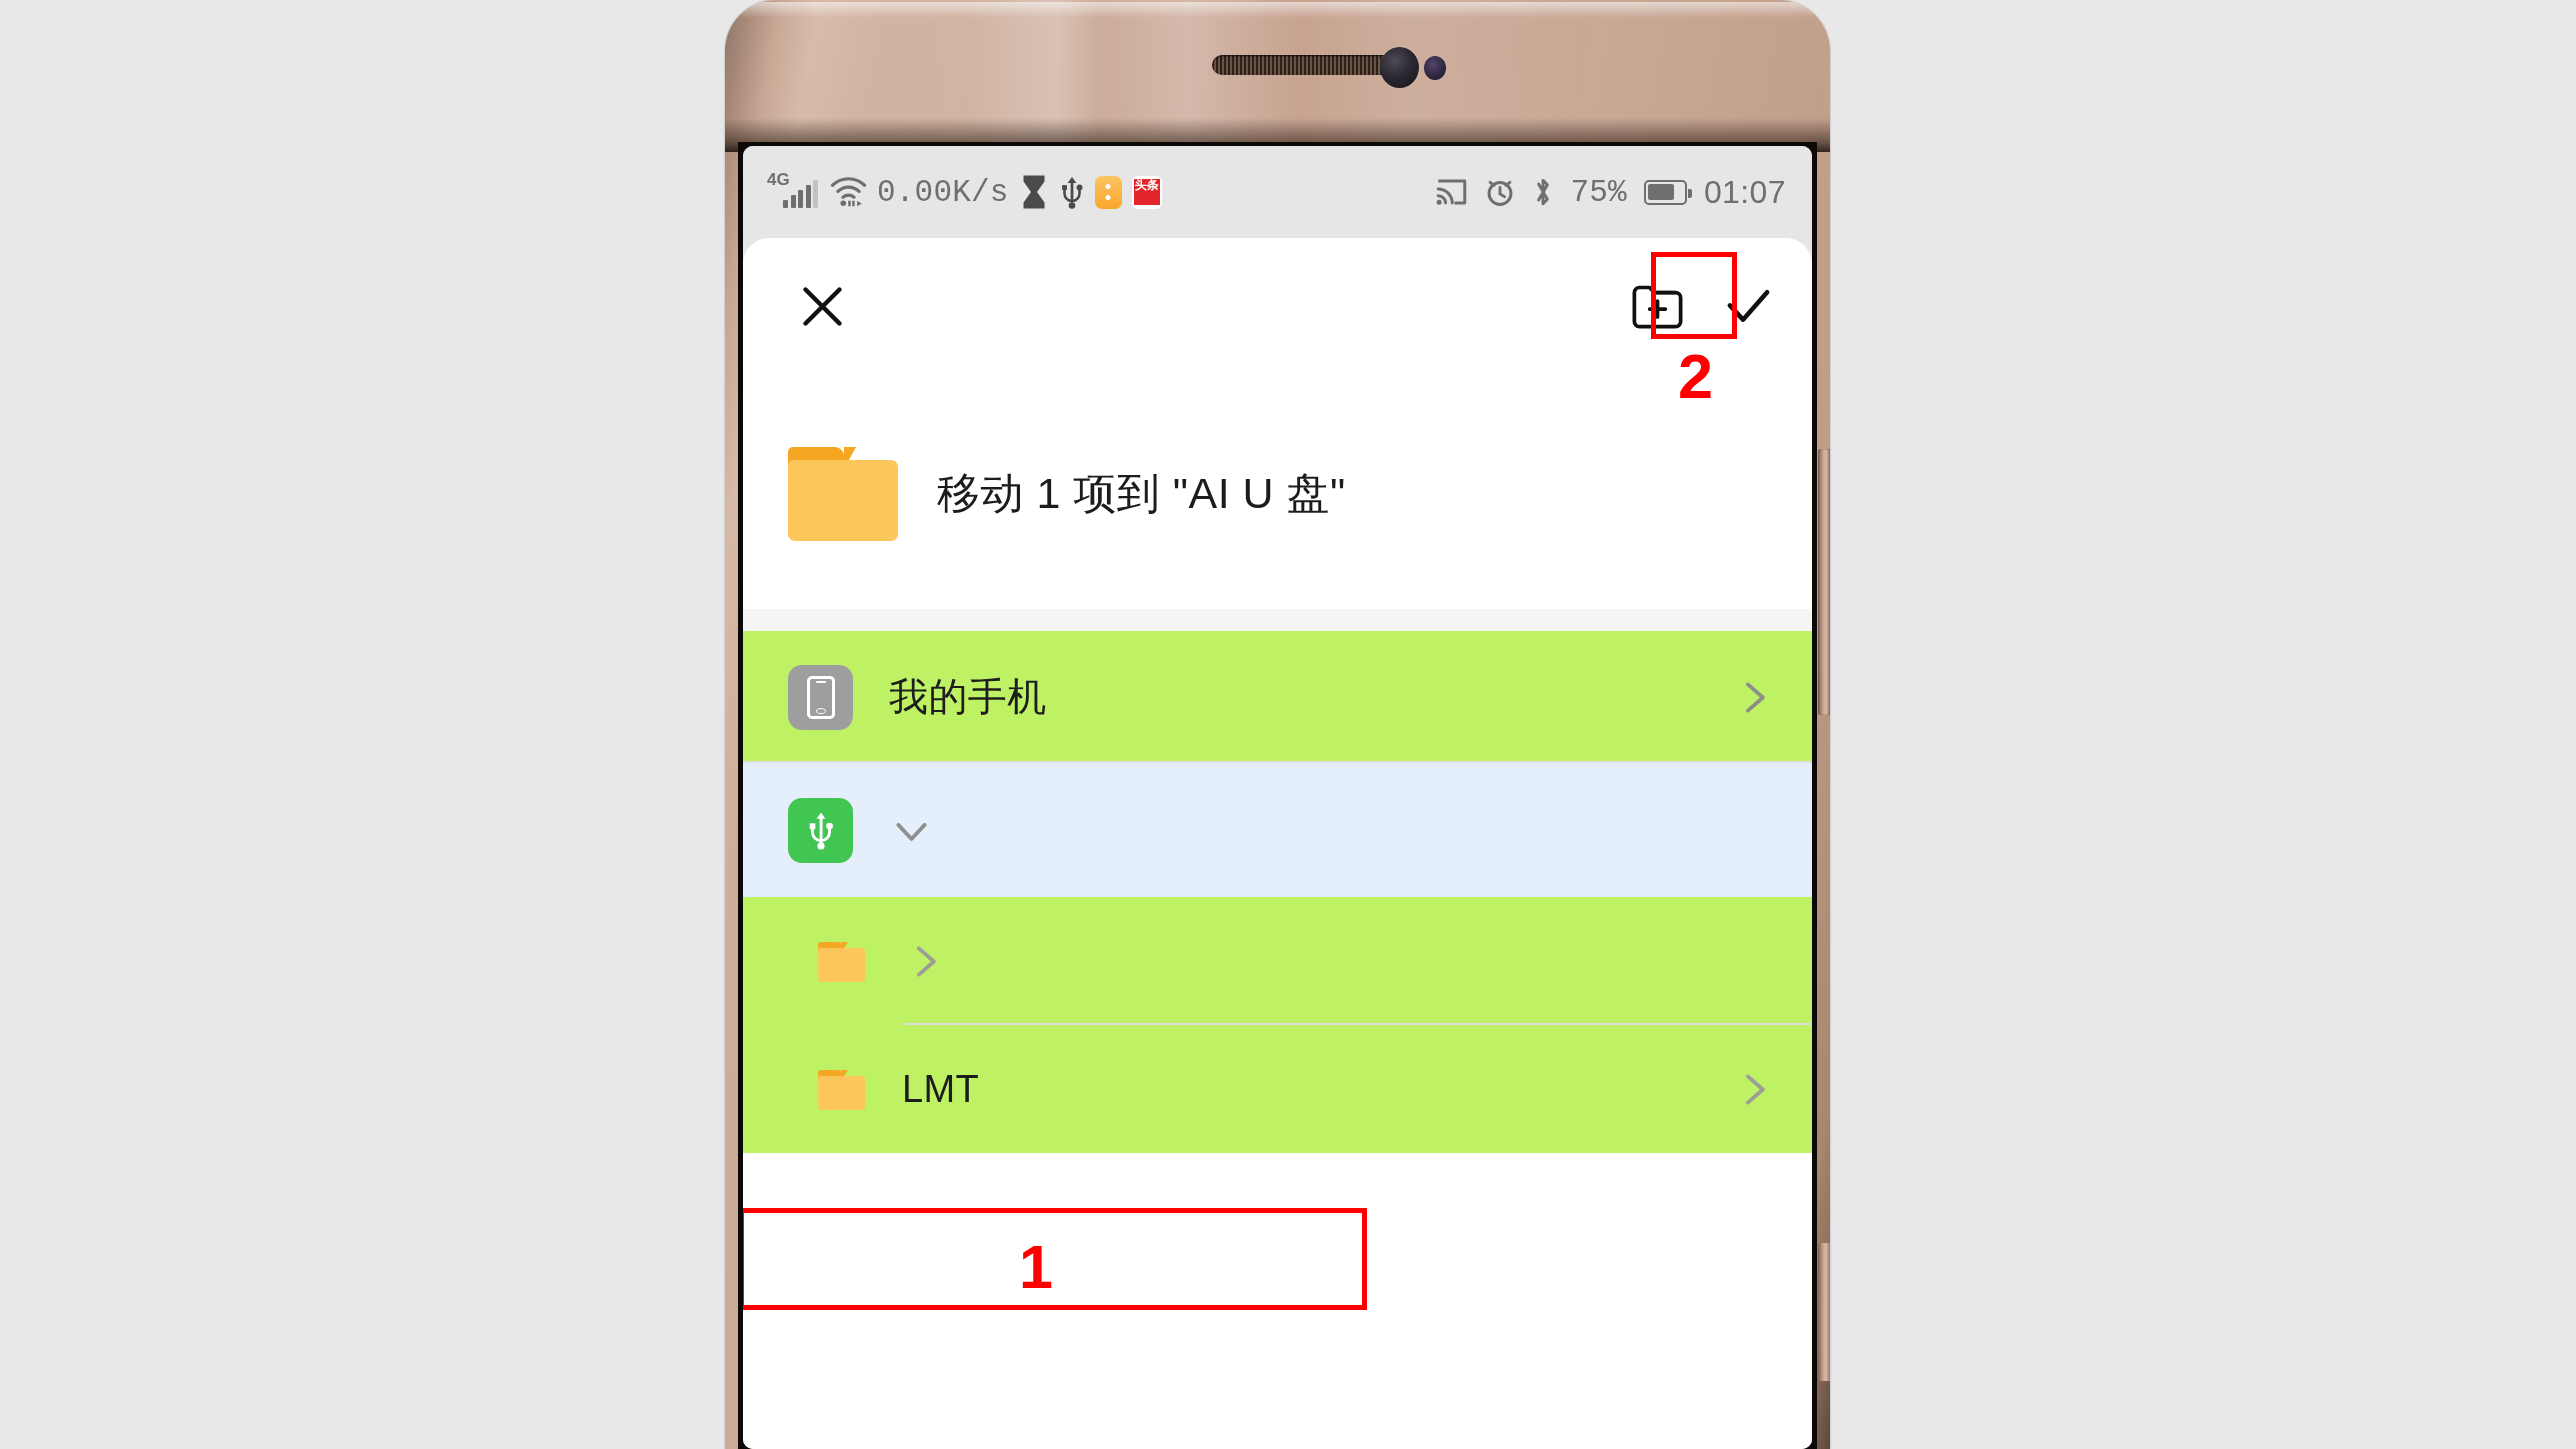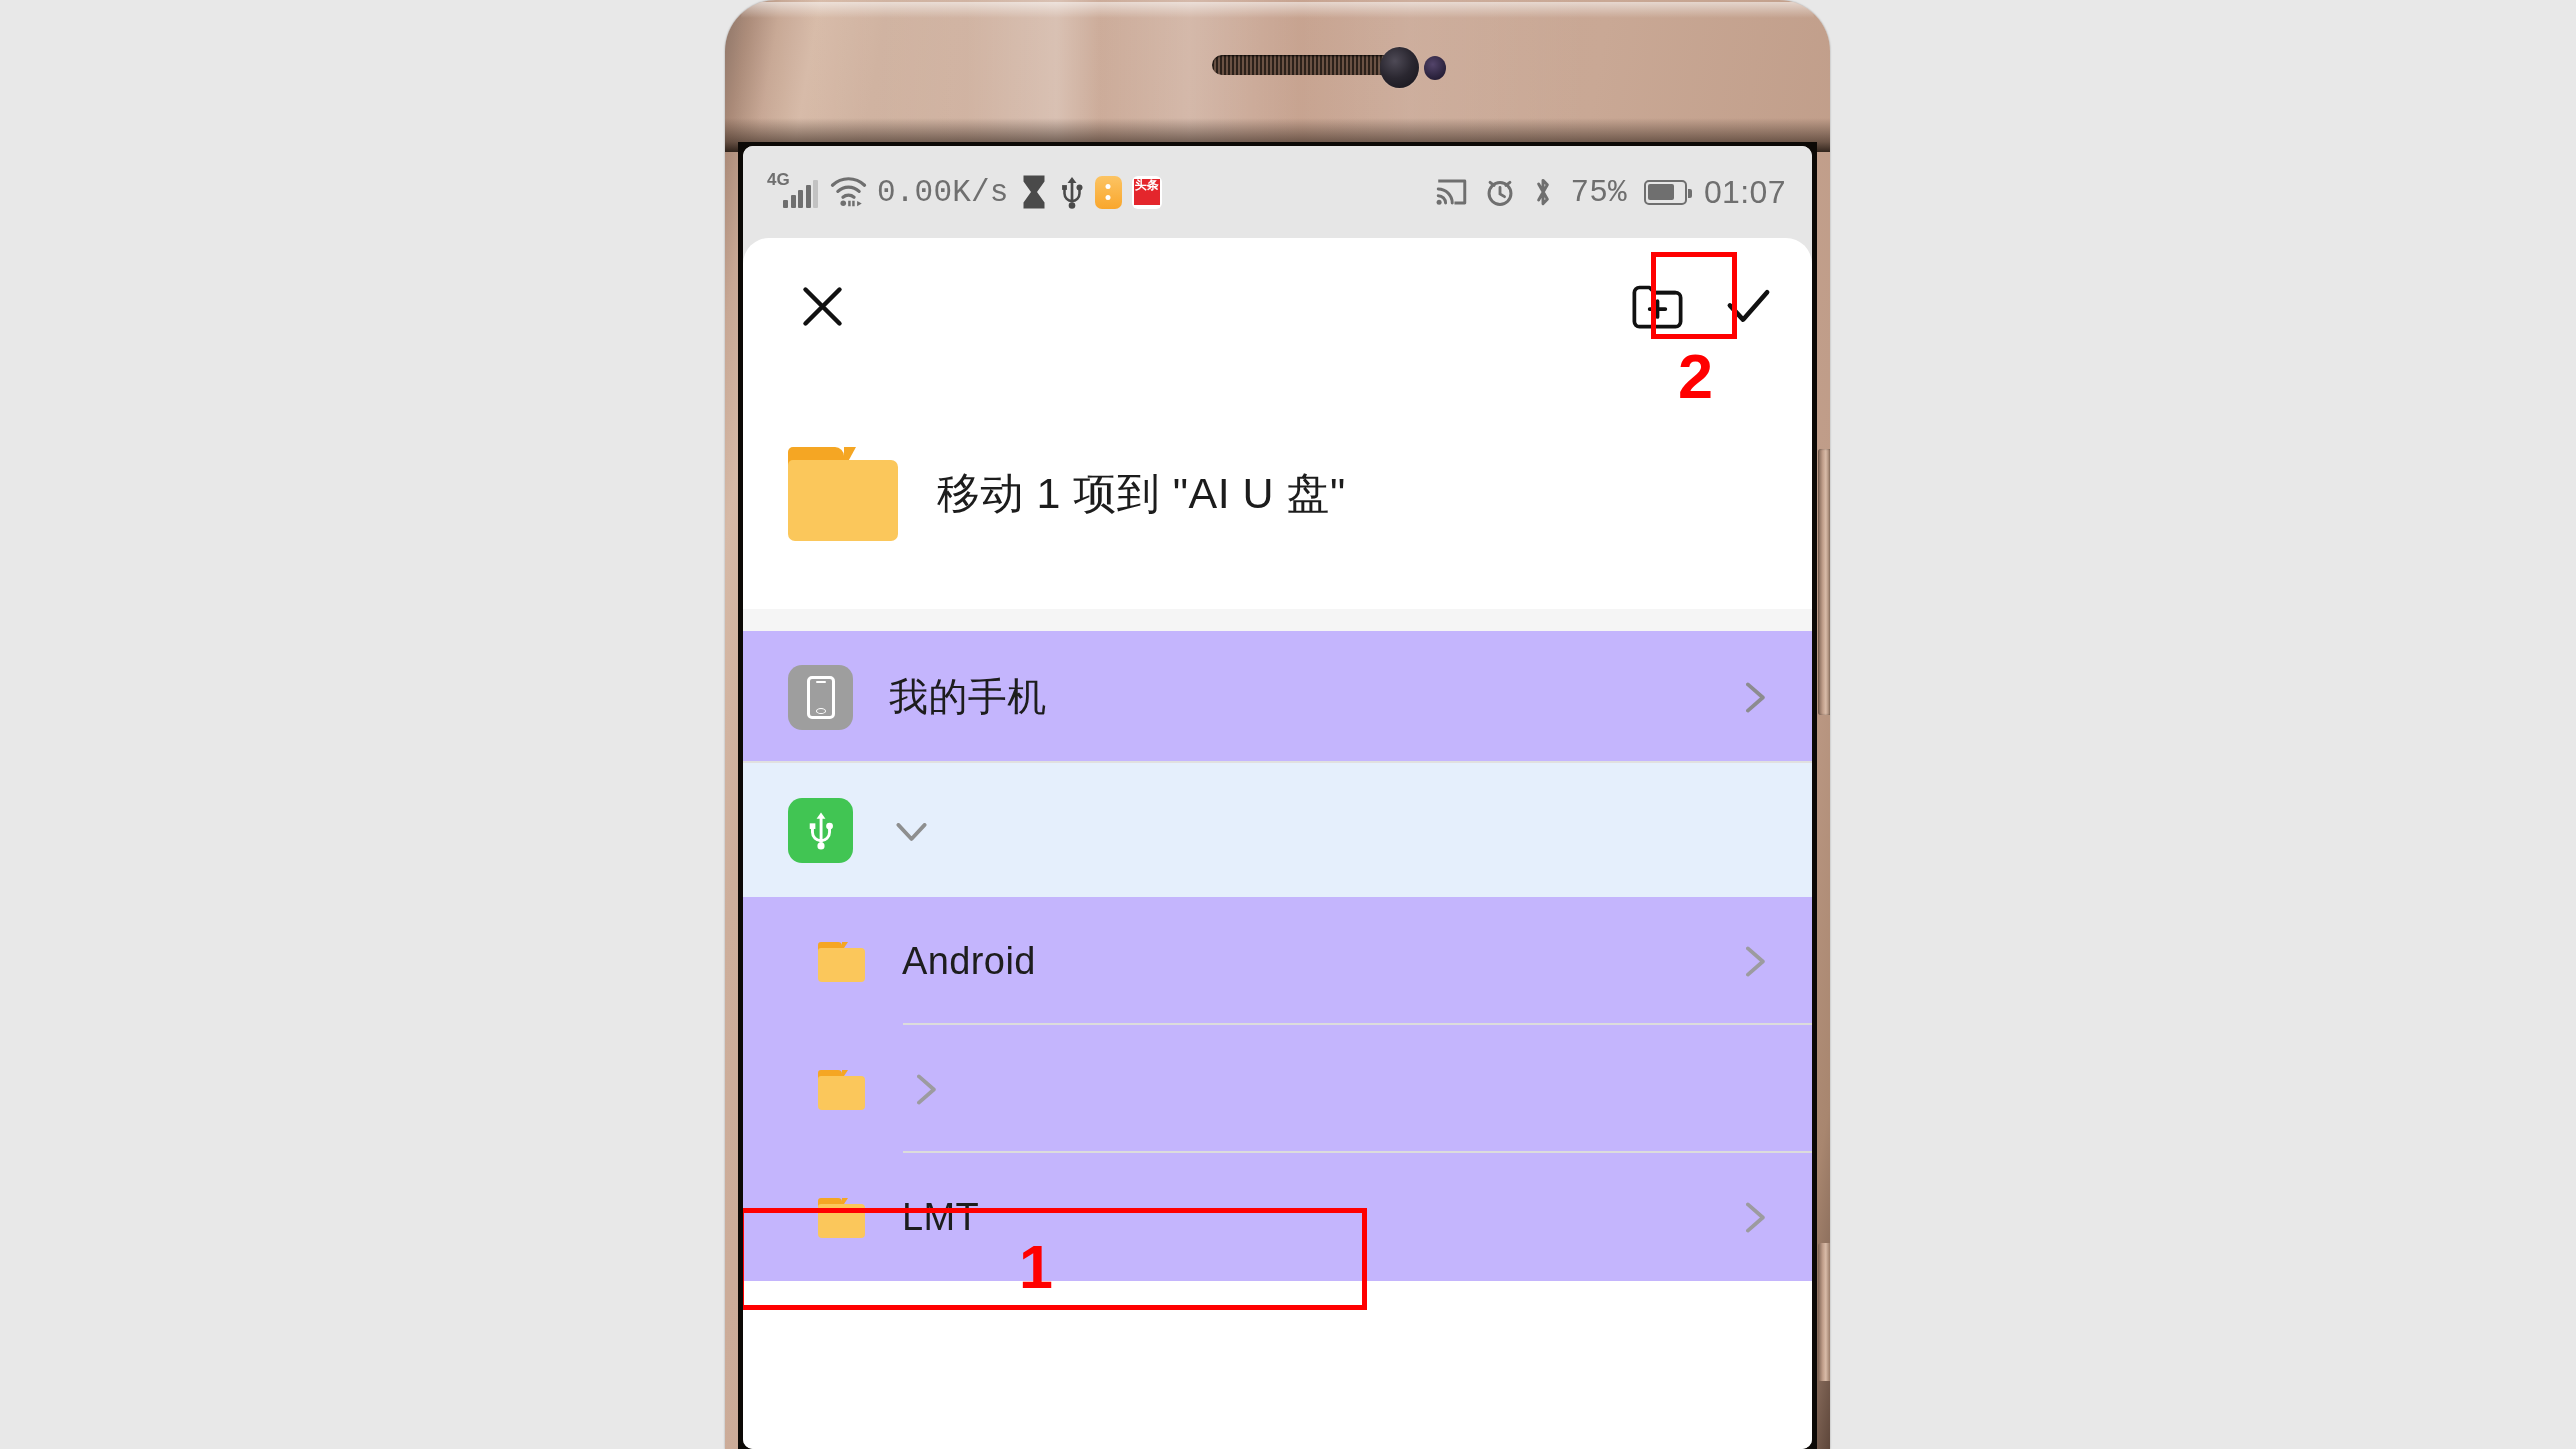--- a/index.html
+++ b/index.html
@@ -286,21 +286,21 @@
     height: 22px;
     background: #f5f5f5;
   }
 
   
   .list { position: relative; }
   .row {
     display: flex; align-items: center;
     height: 132px;
     padding: 0 36px 0 45px;
-    background: #c4b5fd;
+    background: #bef264;
     position: relative;
   }
   .row.selected { background: #e5effc; height: 134px; }
   .row-icon { width: 65px; height: 65px; flex: 0 0 auto; margin-right: 36px; }
 
   .icon-phone {
     width: 65px; height: 65px; border-radius: 14px;
     background: #9e9e9e;
     display: flex; align-items: center; justify-content: center;
   }
@@ -539,35 +539,20 @@
                 </svg>
               </div>
             </div>
             <span class="chev">
               <svg width="45" height="45" viewBox="0 0 24 24">
                 <path d="M5 9 L12 16.5 L19 9" fill="none" stroke="#8a8a8a" stroke-width="2" stroke-linecap="round" stroke-linejoin="round"></path>
               </svg>
             </span>
           </div>
 
-          <div class="row sub">
-            <div class="row-icon">
-              <div class="folder-small">
-                  <div class="tab"></div>
-                  <div class="body"></div>
-                </div>
-            </div>
-            <div class="row-label sub">Android</div>
-            <span class="chev">
-              <svg width="45" height="45" viewBox="0 0 24 24">
-                <path d="M9 5 L17 12 L9 19" fill="none" stroke="#9a9a9a" stroke-width="2" stroke-linecap="round" stroke-linejoin="round"></path>
-              </svg>
-            </span>
-            <div class="divider"></div>
-          </div>
 
           <div class="row sub">
             <div class="row-icon">
               <div class="folder-small">
                   <div class="tab"></div>
                   <div class="body"></div>
                 </div>
             </div>
             <span class="chev">
               <svg width="45" height="45" viewBox="0 0 24 24">

